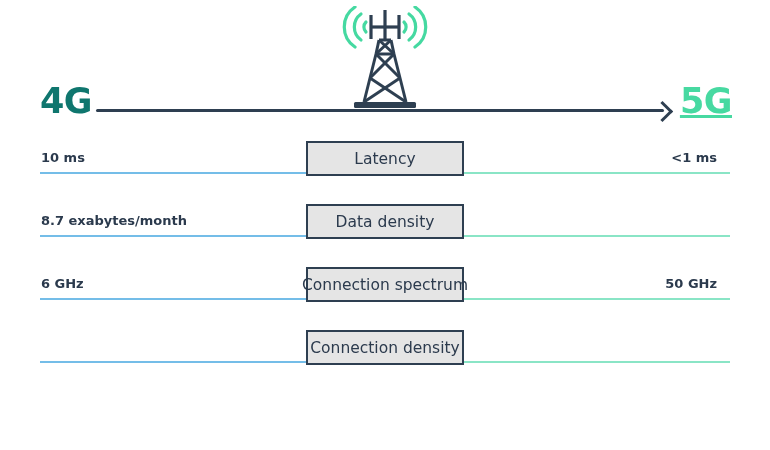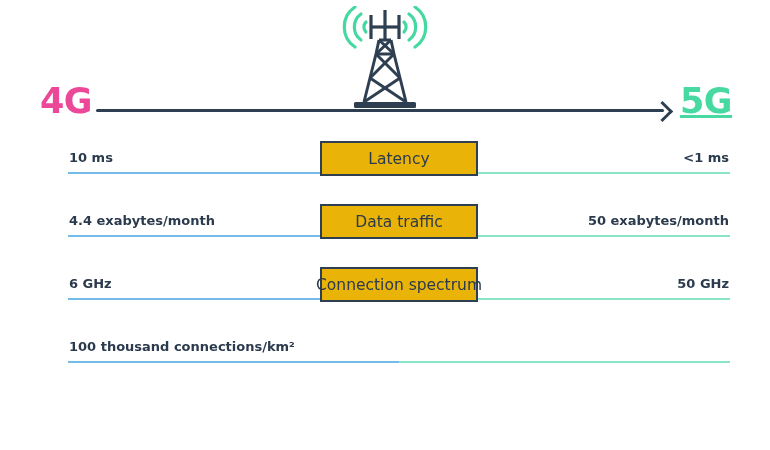--- a/index.html
+++ b/index.html
@@ -17,21 +17,21 @@
   .hero { position: relative; height: 135px; }
 
   .gen-label {
     position: absolute;
     top: 84px;
     font-size: 35px;
     font-weight: bold;
     line-height: 1;
     letter-spacing: -0.5px;
   }
-  .gen-left  { left: 40px;  color: #ec4899; }
+  .gen-left  { left: 40px;  color: #0f766e; }
   .gen-right { right: 38px; color: #47d9a1; text-decoration: underline; }
 
   .axis-line {
     position: absolute;
     top: 109px;
     left: 96px;
     right: 106px;
     height: 3px;
     background: #2e3f51;
     border-radius: 2px;
@@ -51,49 +51,49 @@
     position: absolute;
     top: 6px;
     left: 50%;
     transform: translateX(-50%);
     width: 150px;
     height: 106px;
   }
 
   
   .rows { position: relative; }
-  .row { position: relative; height: 63px; margin-left: 28px; }
+  .row { position: relative; height: 63px; }
 
   .line-left, .line-right {
     position: absolute;
     top: 37px;
     height: 2px;
   }
   .line-left  { left: 40px;  width: calc(50% - 40px); background: #74bde8; }
   .line-right { right: 40px; width: calc(50% - 40px); background: #8ae5c6; }
 
   .val {
     position: absolute;
     top: 15px;
     font-size: 13px;
     font-weight: bold;
     color: #2b3a4d;
     white-space: nowrap;
   }
   .val-left  { left: 41px; }
-  .val-right { right: 41px; text-align: right; }
+  .val-right { right: 53px; text-align: right; }
 
   .metric-box {
     position: absolute;
     top: 6px;
     left: 50%;
     transform: translateX(-50%);
     width: 154px;
     height: 31px;
-    background: #eab308;
+    background: #e5e5e5;
     border: 2px solid #2e3f51;
     display: flex;
     align-items: center;
     justify-content: center;
     font-size: 15.5px;
     color: #2b3a4d;
     white-space: nowrap;
   }
 </style>
 </head>
@@ -149,38 +149,39 @@
       <div class="val val-left">10 ms</div>
       <div class="val val-right">&lt;1 ms</div>
       <div class="metric-box">
         <span>Latency</span>
       </div>
     </div>
 
     <div class="row">
       <div class="line-left"></div>
       <div class="line-right"></div>
-      <div class="val val-left">4.4 exabytes/month</div>
-      <div class="val val-right">50 exabytes/month</div>
+      <div class="val val-left">8.7 exabytes/month</div>
       <div class="metric-box">
-        <span>Data traffic</span>
+        <span>Data density</span>
       </div>
     </div>
 
 
     <div class="row">
       <div class="line-left"></div>
       <div class="line-right"></div>
       <div class="val val-left">6 GHz</div>
       <div class="val val-right">50 GHz</div>
       <div class="metric-box">
         <span>Connection spectrum</span>
       </div>
     </div>
 
     <div class="row">
       <div class="line-left"></div>
       <div class="line-right"></div>
-      <div class="val val-left">100 thousand connections/km²</div>
+      <div class="metric-box">
+        <span>Connection density</span>
+      </div>
     </div>
 
   </div>
 </div>
 
 </body></html>

